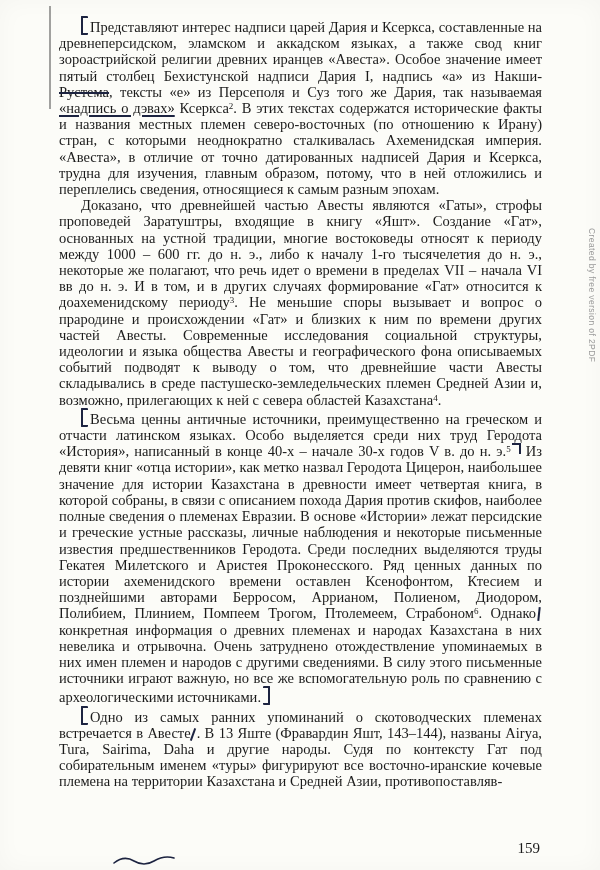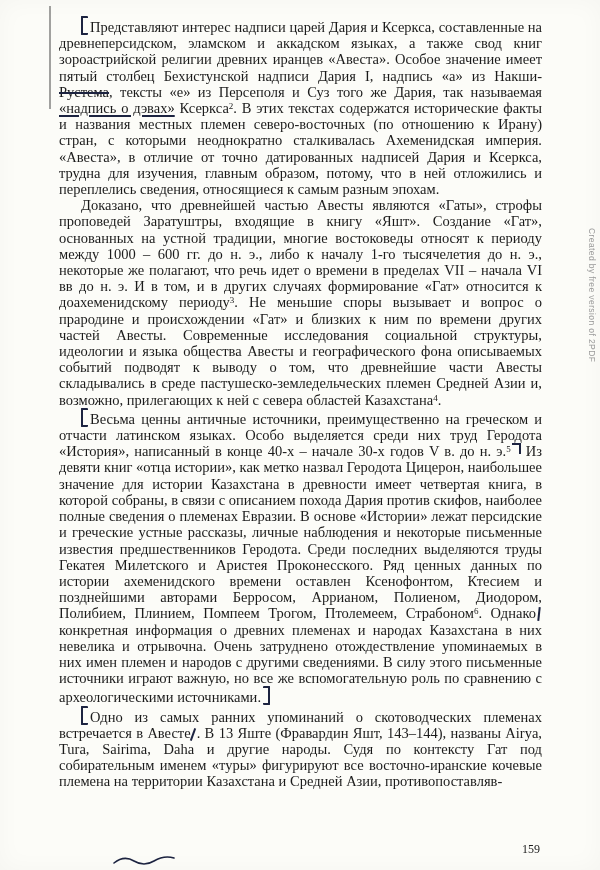--- a/index.html
+++ b/index.html
@@ -34,21 +34,21 @@
   }
   sup {
     font-size: 9px;
     line-height: 0;
     vertical-align: 4px;
   }
   .page-number {
     position: absolute;
     right: 60px;
     bottom: 13px;
-    font-size: 12px;
+    font-size: 15px;
   }
   .watermark {
     position: absolute;
     right: 3px;
     top: 228px;
     writing-mode: vertical-rl;
     font-family: "Liberation Sans", sans-serif;
     font-size: 8.5px;
     color: #9a9a9a;
     letter-spacing: 0.4px;

